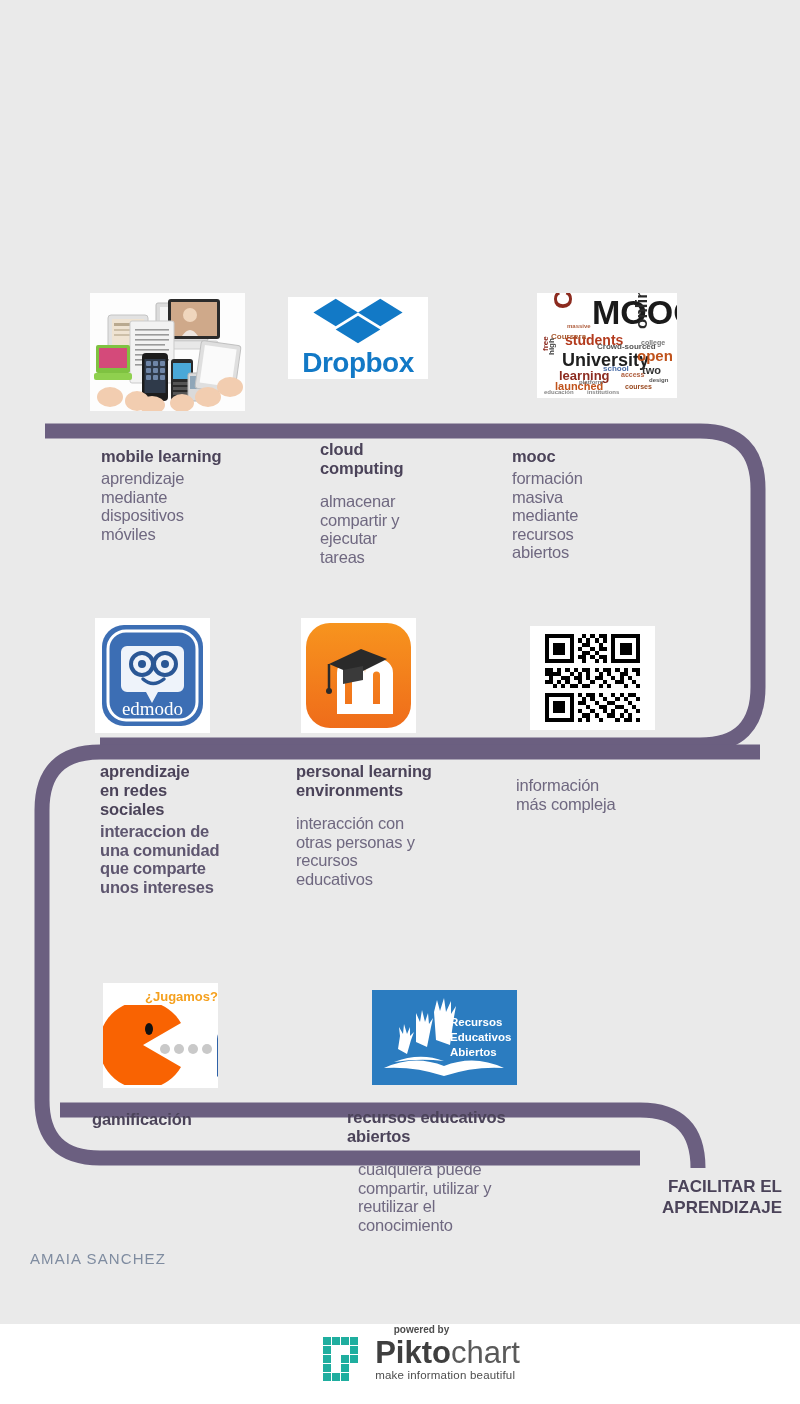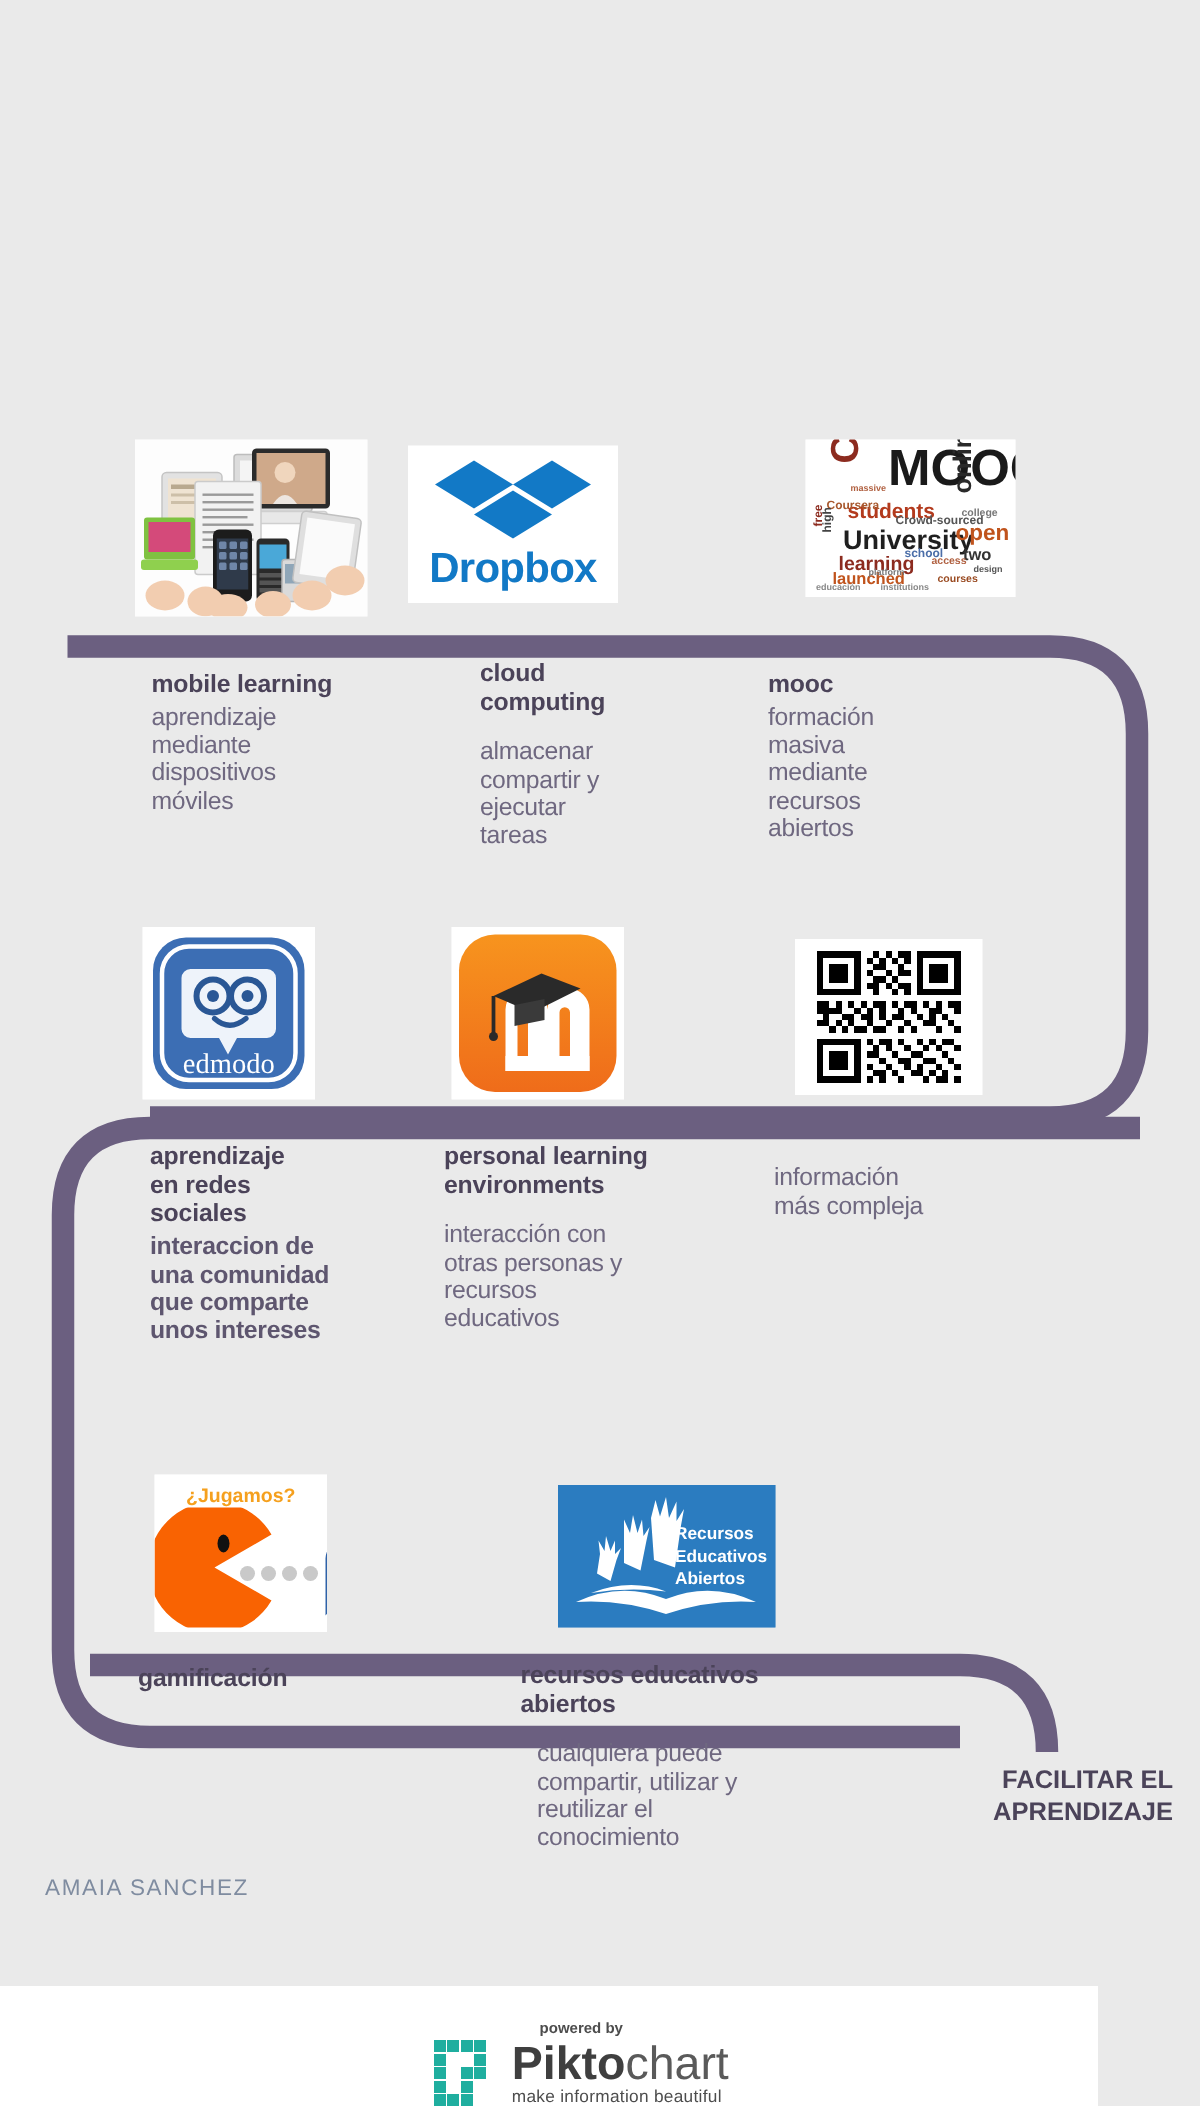--- a/index.html
+++ b/index.html
@@ -70,21 +70,21 @@
   .wc { position:absolute; font-family:"Liberation Sans", sans-serif; font-weight:bold; line-height:1; white-space:nowrap; }
 
   
   
   
   .qr { background:#fff; }
 
   
   .pac-wrap { position:relative; width:100%; height:100%; background:#fff; }
   .pac-title {
-    position:absolute; top:6px; left:0; width:100%; text-align:center;
+    position:absolute; top:6px; left:0; width:100%; text-align:right;
     font-family:"Liberation Sans", sans-serif; font-weight:bold;
     font-size:13px; color:#f5a01e;
   }
 
   
   .rea { background:#2b7cc0; position:relative; }
 
   
   .block { position: absolute; }
   .blk-title {
@@ -128,24 +128,24 @@
     font-family:"Liberation Sans", sans-serif;
     font-size:15px;
     letter-spacing:1.1px;
     color:#7f8ca0;
   }
 
   
   .footer {
     position:absolute;
     left:0; top:1324px;
-    width:732px; height:80px;
+    width:800px; height:80px;
     background:#ffffff;
     display:flex; flex-direction:column;
-    align-items:center; justify-content:flex-end;padding-left:43px;
+    align-items:center; justify-content:flex-start;padding-left:43px;
   }
   .powered {
     font-family:"Liberation Sans", sans-serif;
     font-size:10px; font-weight:bold; color:#4d4d4d;
     margin-bottom:2px;
   }
   .pikto-row { display:flex; align-items:center; }
   .pikto-mark { margin-right:8px; }
   .pikto-text-wrap { display:flex; flex-direction:column; }
   .pikto-word {
@@ -259,21 +259,21 @@
         <ellipse cx="20" cy="104" rx="13" ry="10"></ellipse>
         <ellipse cx="47" cy="108" rx="12" ry="10"></ellipse>
         <ellipse cx="62" cy="112" rx="13" ry="9"></ellipse>
         <ellipse cx="92" cy="110" rx="12" ry="9"></ellipse>
         <ellipse cx="118" cy="104" rx="13" ry="10"></ellipse>
         <ellipse cx="140" cy="94" rx="13" ry="10"></ellipse>
       </g>
     </svg>
   </div>
 
-  <div class="tile" style="left:272px; top:297px; width:140px; height:105px;">
+  <div class="tile" style="left:288px; top:297px; width:140px; height:82px;">
     <div class="dropbox-wrap">
       <svg width="104" height="56" viewBox="0 0 104 56">
         <polygon points="26,2 52,18 26,34 0,18" fill="#1279c6"></polygon>
         <polygon points="78,2 104,18 78,34 52,18" fill="#1279c6"></polygon>
         <polygon points="26,38 52,22 78,38 52,54" fill="#1279c6"></polygon>
       </svg>
       <div class="dropbox-word">Dropbox</div>
     </div>
   </div>
 

